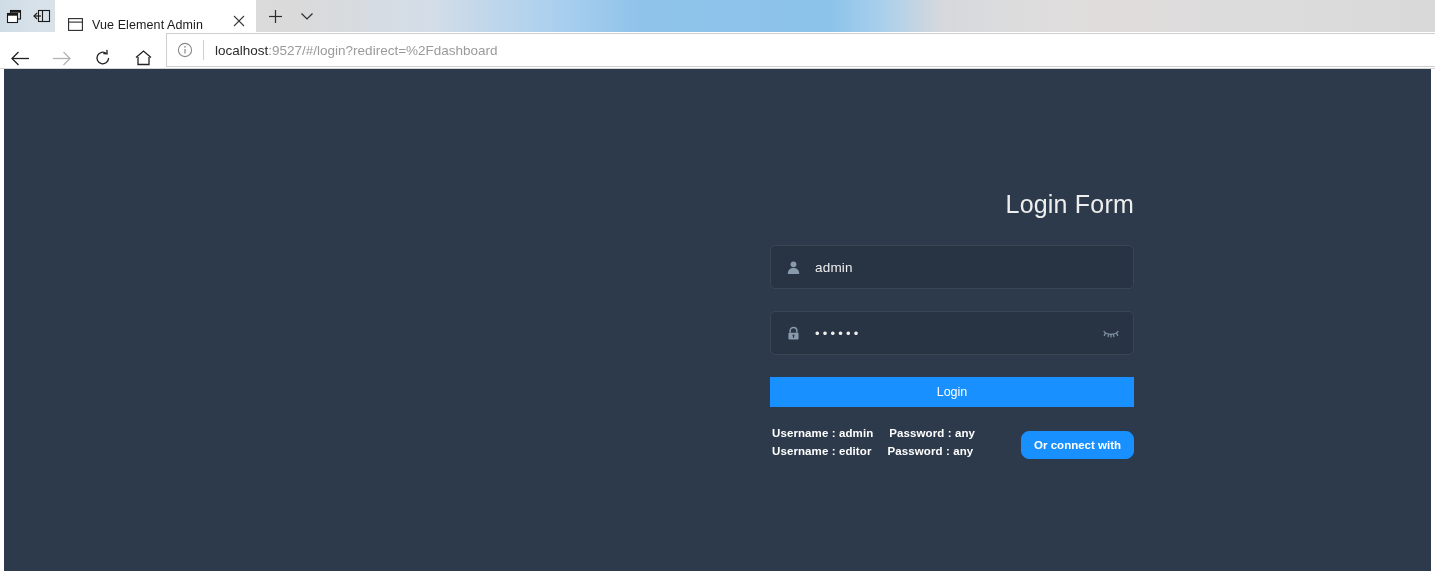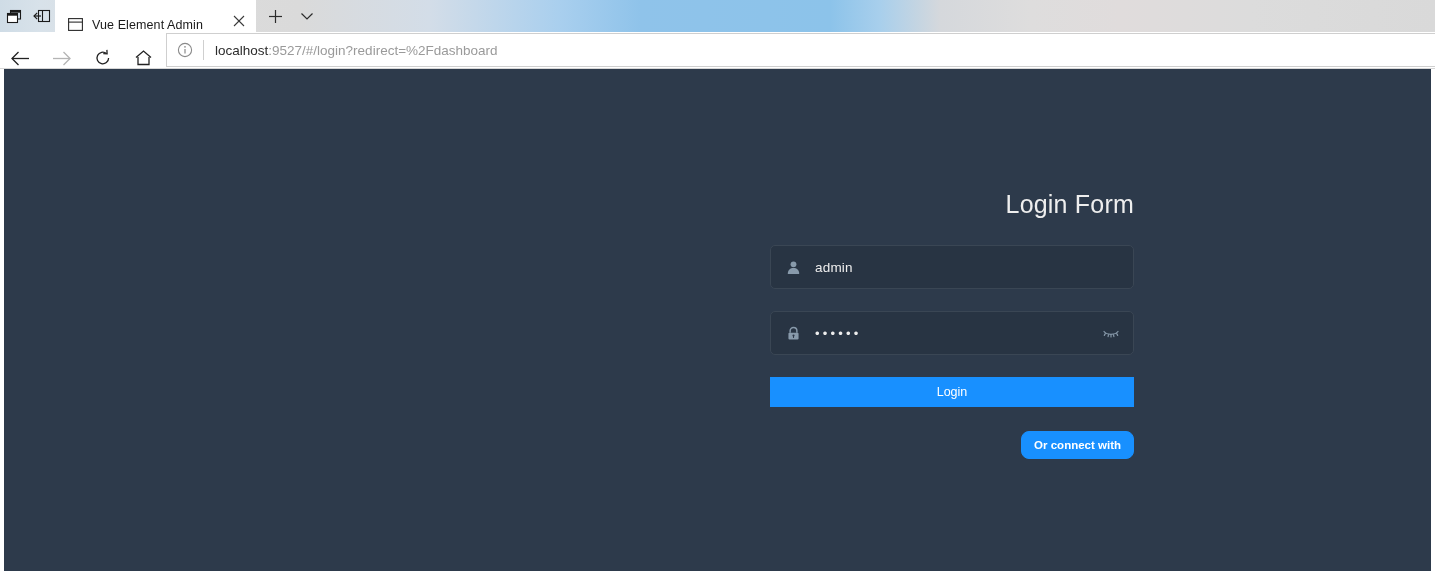--- a/index.html
+++ b/index.html
@@ -413,20 +413,28 @@
               <line x1="9" y1="8.0" x2="9" y2="10" stroke="#889aab" stroke-width="1.15" stroke-linecap="round"></line>
               <line x1="11.5" y1="7.7" x2="11.9" y2="9.6" stroke="#889aab" stroke-width="1.15" stroke-linecap="round"></line>
               <line x1="14.7" y1="6.6" x2="15.7" y2="8.4" stroke="#889aab" stroke-width="1.15" stroke-linecap="round"></line>
             </svg>
           </span>
         </div>
 
         <button class="login-button">Login</button>
 
         <div class="tips-row">
+          <div class="tips-block">
+            <div class="tips-line">
+              <span>Username : admin</span><span class="tip-gap"></span><span>Password : any</span>
+            </div>
+            <div class="tips-line">
+              <span>Username : editor</span><span class="tip-gap"></span><span>Password : any</span>
+            </div>
+          </div>
 
           <button class="third-party-btn">Or connect with</button>
         </div>
 
       </div>
     </div>
   </div>
 
 </div>
 

